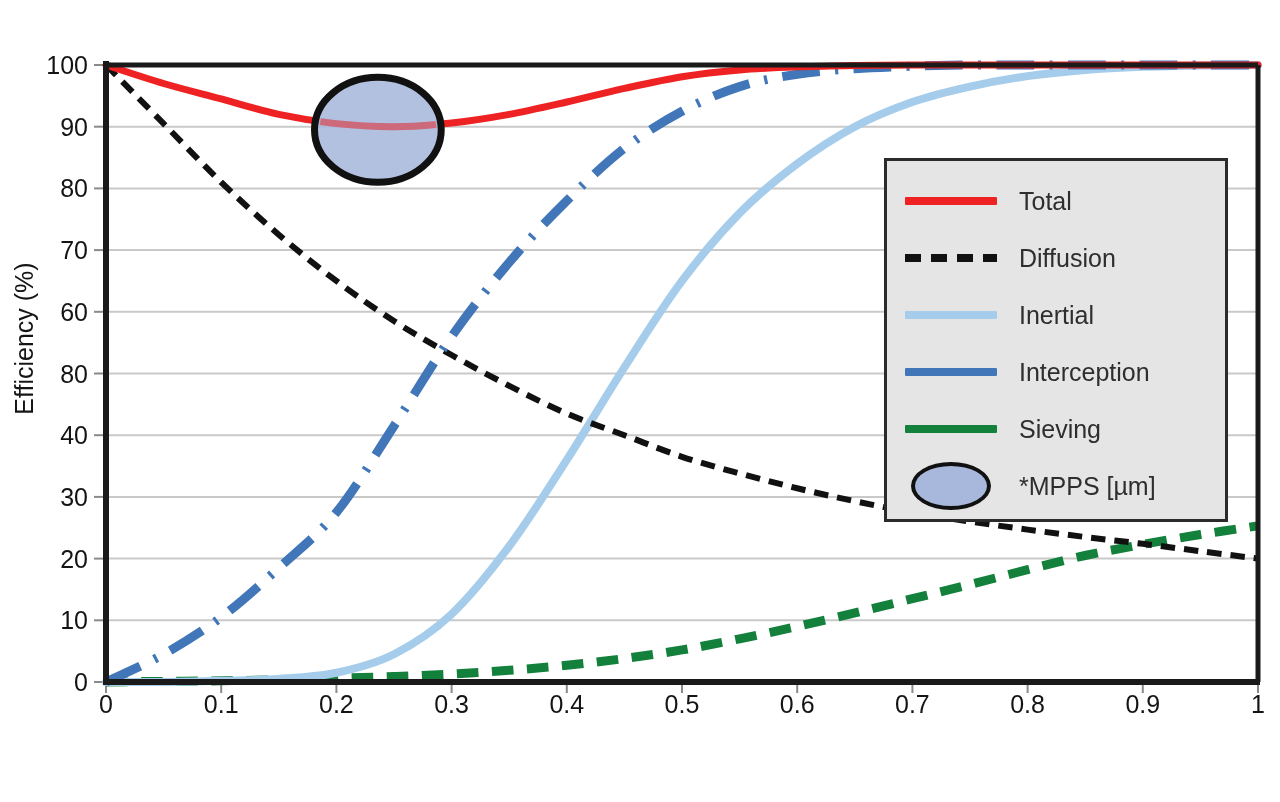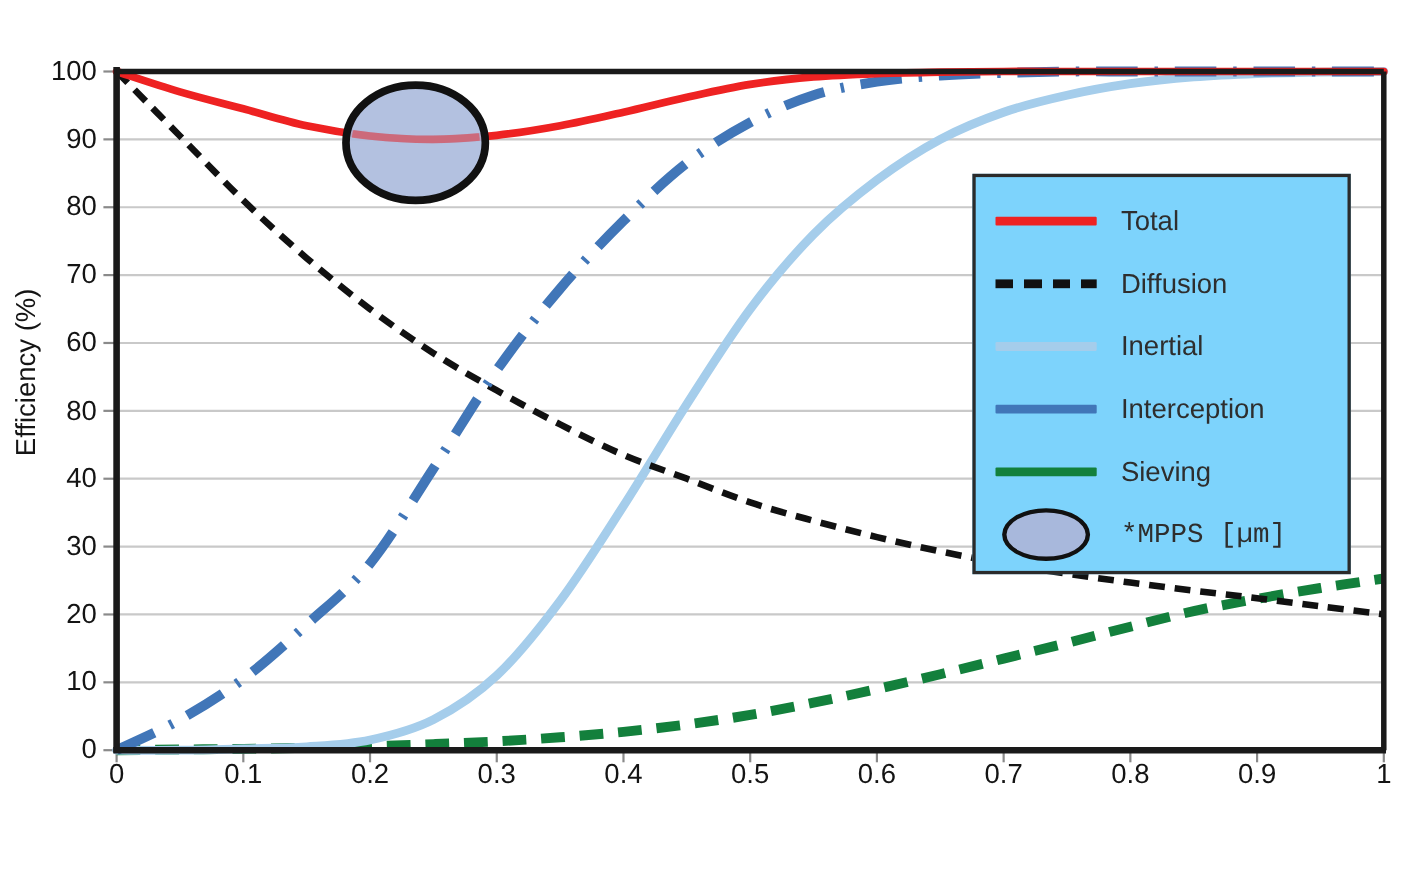--- a/index.html
+++ b/index.html
@@ -84,21 +84,21 @@
     font-size: 25px;
     color: #141414;
     white-space: nowrap;
   }
   .legend-box {
     position: absolute;
     left: 884px;
     top: 158px;
     width: 344px;
     height: 364px;
-    background: #7dd3fc;
+    background: #e5e5e5;
     border: 3px solid #2b2b2b;
     box-sizing: border-box;
   }
   .legend-row {
     position: absolute;
     left: 0;
     width: 100%;
     height: 52px;
     display: flex;
     align-items: center;
@@ -295,21 +295,21 @@
             <div class="lg-line" style="background: rgb(65, 118, 184);"></div>
           </div>
           <div class="legend-label">Interception</div>
         </div>
         <div class="legend-row" style="top: 242px;">
           <div class="legend-swatch">
             <div class="lg-line" style="background: rgb(19, 128, 60);"></div>
           </div>
           <div class="legend-label">Sieving</div>
         </div>
-        <div class="legend-row" style="top: 299px; font-family: Liberation Mono, monospace;">
+        <div class="legend-row" style="top: 299px;">
           <div class="legend-swatch">
             <div class="lg-ellipse" style="background: rgb(168, 184, 220);"></div>
           </div>
           <div class="legend-label">*MPPS [µm]</div>
         </div>
       </div>
   </div>
 
 </div>
 

